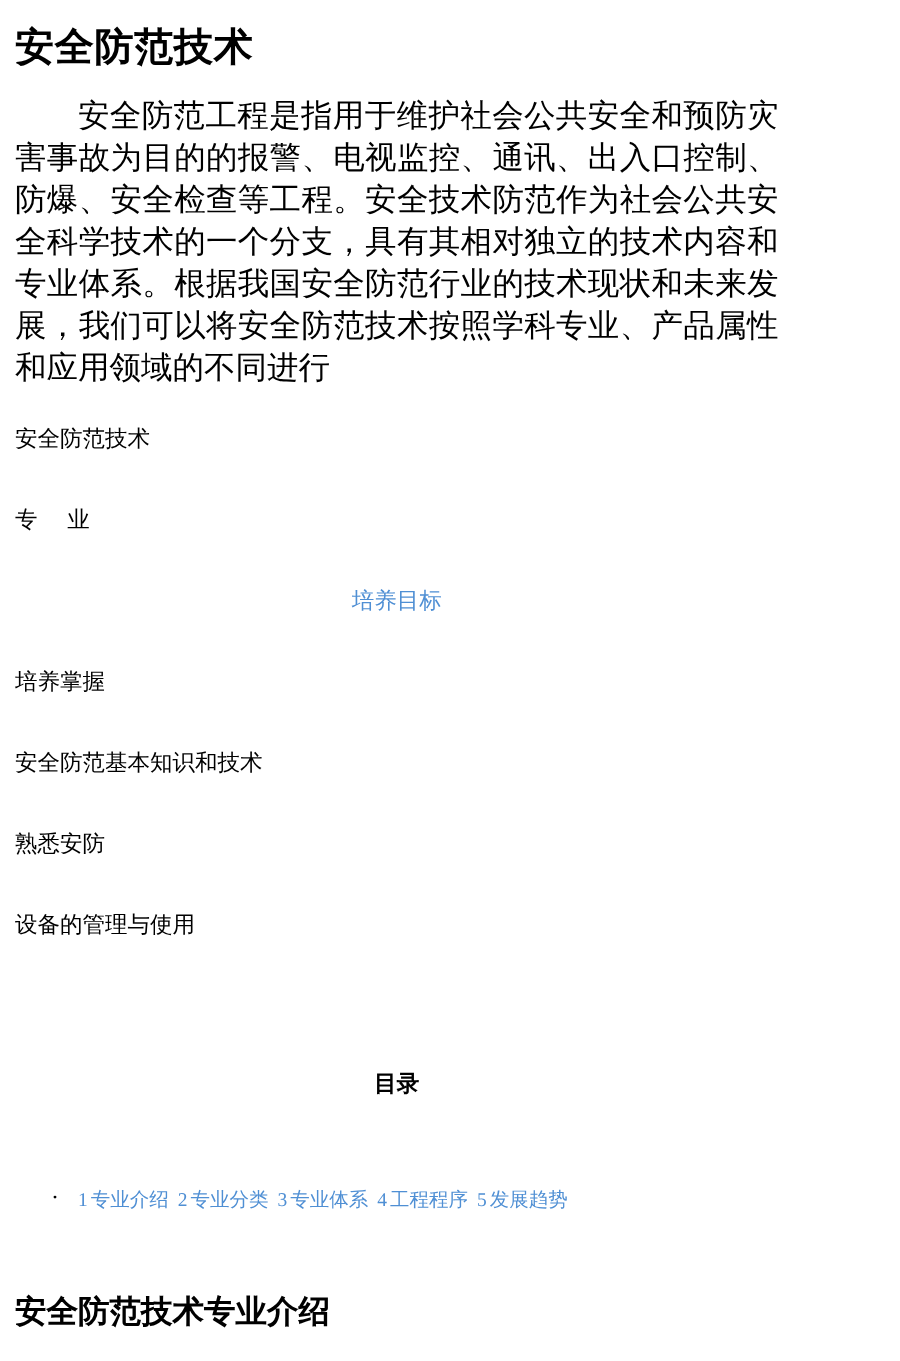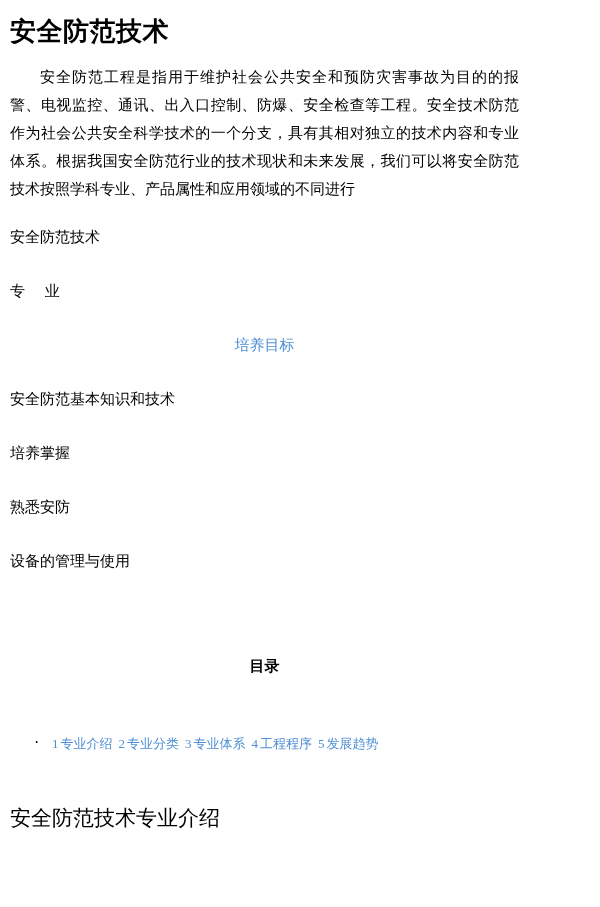--- a/index.html
+++ b/index.html
@@ -22,21 +22,21 @@
   }
   h1.title {
     font-family: "Liberation Sans", "DejaVu Sans", sans-serif;
     font-size: 26px;
     font-weight: bold;
     margin: 14px 0 14px 6px;
     letter-spacing: 0.5px;
     color: #000;
   }
   p.lead {
-    font-size: 15px;
+    font-size: 21px;
     line-height: 28px;
     margin: 0 6px 22px 6px;
     text-indent: 2em;
     text-align: justify;
     color: #000;
   }
   .infolist {
     margin: 0 6px;
   }
   .infolist .row {
@@ -89,40 +89,40 @@
   }
   .toc-link {
     color: #4f8fd4;
     text-decoration: none;
     margin-right: 6px;
     cursor: pointer;
   }
   h2.section {
     font-family: "Liberation Sans", "DejaVu Sans", sans-serif;
     font-size: 21px;
-    font-weight: normal;
+    font-weight: bold;
     margin: 50px 0 24px 6px;
     color: #000;
   }
 </style>
 </head>
 <body>
 
 <div class="page">
 
   <h1 class="title">安全防范技术</h1>
 
   <p class="lead">安全防范工程是指用于维护社会公共安全和预防灾害事故为目的的报警、电视监控、通讯、出入口控制、防爆、安全检查等工程。安全技术防范作为社会公共安全科学技术的一个分支，具有其相对独立的技术内容和专业体系。根据我国安全防范行业的技术现状和未来发展，我们可以将安全防范技术按照学科专业、产品属性和应用领域的不同进行</p>
 
   <div class="infolist">
     <div class="row">安全防范技术</div>
     <div class="row spaced">专 业</div>
     <div class="row link">培养目标</div>
+    <div class="row">培养掌握</div>
     <div class="row">安全防范基本知识和技术</div>
-    <div class="row">培养掌握</div>
     <div class="row">熟悉安防</div>
     <div class="row">设备的管理与使用</div>
   </div>
 
   <div class="toc-title">目录</div>
 
   <ul class="toc-list">
     <li>
       <span class="toc-item">
         <span class="toc-num">1</span><span class="toc-link">专业介绍</span><span class="toc-num">2</span><span class="toc-link">专业分类</span><span class="toc-num">3</span><span class="toc-link">专业体系</span><span class="toc-num">4</span><span class="toc-link">工程程序</span><span class="toc-num">5</span><span class="toc-link">发展趋势</span>

